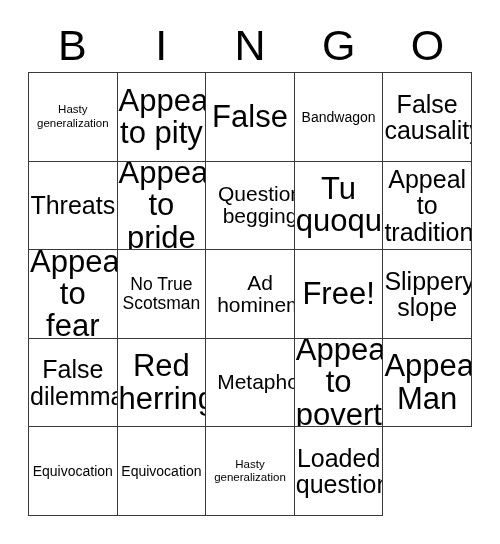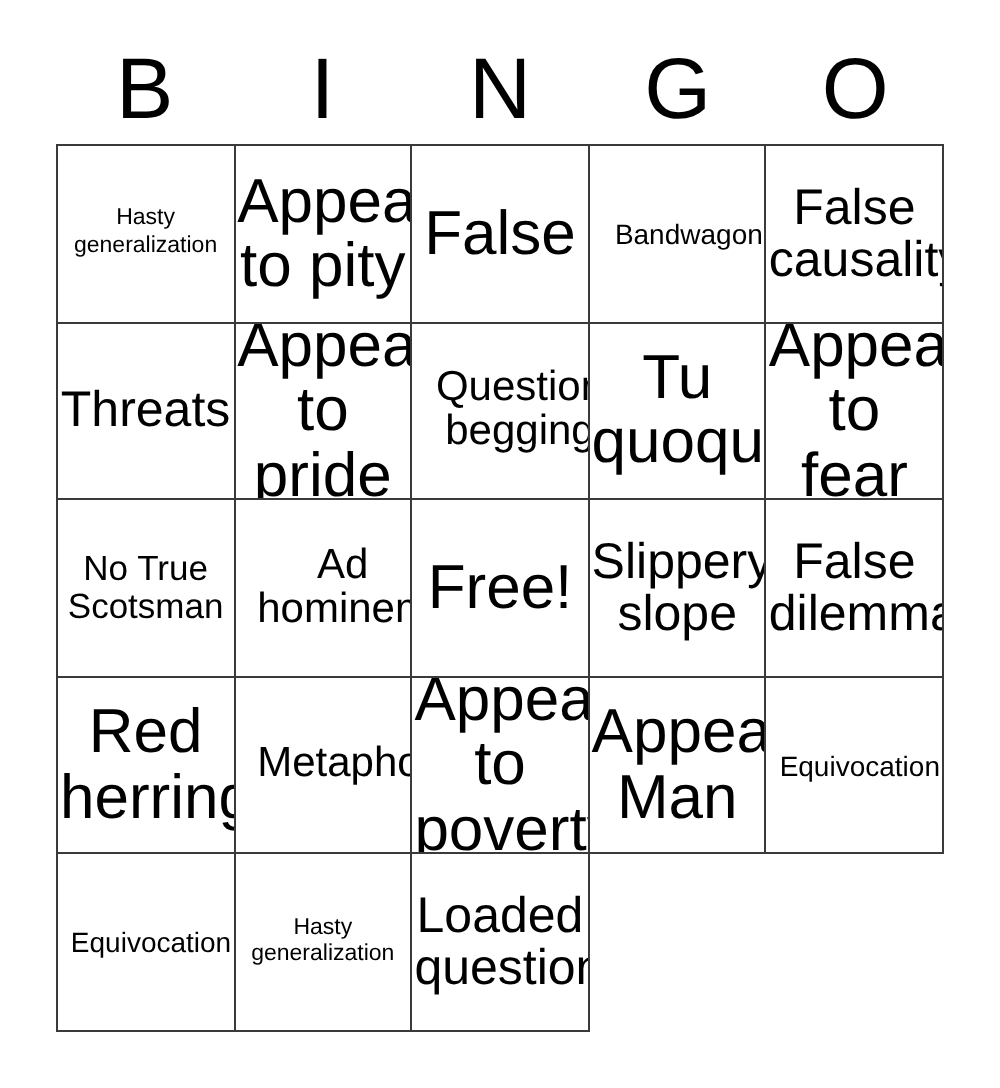--- a/index.html
+++ b/index.html
@@ -65,21 +65,21 @@
   }
   .cell-text {
     display: block;
     width: 100%;
     line-height: 1.04;
     word-break: normal;
     hyphens: none;
   }
   
   .fs-xs .cell-text { font-size: 11.5px; line-height: 1.18; }
-  .fs-sm .cell-text { font-size: 14px;   line-height: 1.15; text-align: right; }
+  .fs-sm .cell-text { font-size: 14px;   line-height: 1.15; }
   .fs-md .cell-text { font-size: 17.5px; line-height: 1.1; }
   .fs-lg .cell-text { font-size: 21px;   line-height: 1.07; padding-left: 20px; }
   .fs-xl .cell-text { font-size: 25px;   line-height: 1.05; }
   .fs-xxl .cell-text { font-size: 31px;  line-height: 1.04; }
 </style>
 </head>
 <body>
 
 <div id="card">
 
@@ -113,20 +113,23 @@
         <span class="cell-text">Threats</span>
       </div>
     <div class="cell fs-xxl">
         <span class="cell-text">Appeal to pride</span>
       </div>
     <div class="cell fs-lg">
         <span class="cell-text">Question begging</span>
       </div>
     <div class="cell fs-xxl">
         <span class="cell-text">Tu quoque</span>
+      </div>
+    <div class="cell fs-xl">
+        <span class="cell-text">Appeal to tradition</span>
       </div>
 
     <div class="cell fs-xxl">
         <span class="cell-text">Appeal to fear</span>
       </div>
     <div class="cell fs-md">
         <span class="cell-text">No True Scotsman</span>
       </div>
     <div class="cell fs-lg">
         <span class="cell-text">Ad hominem</span>

